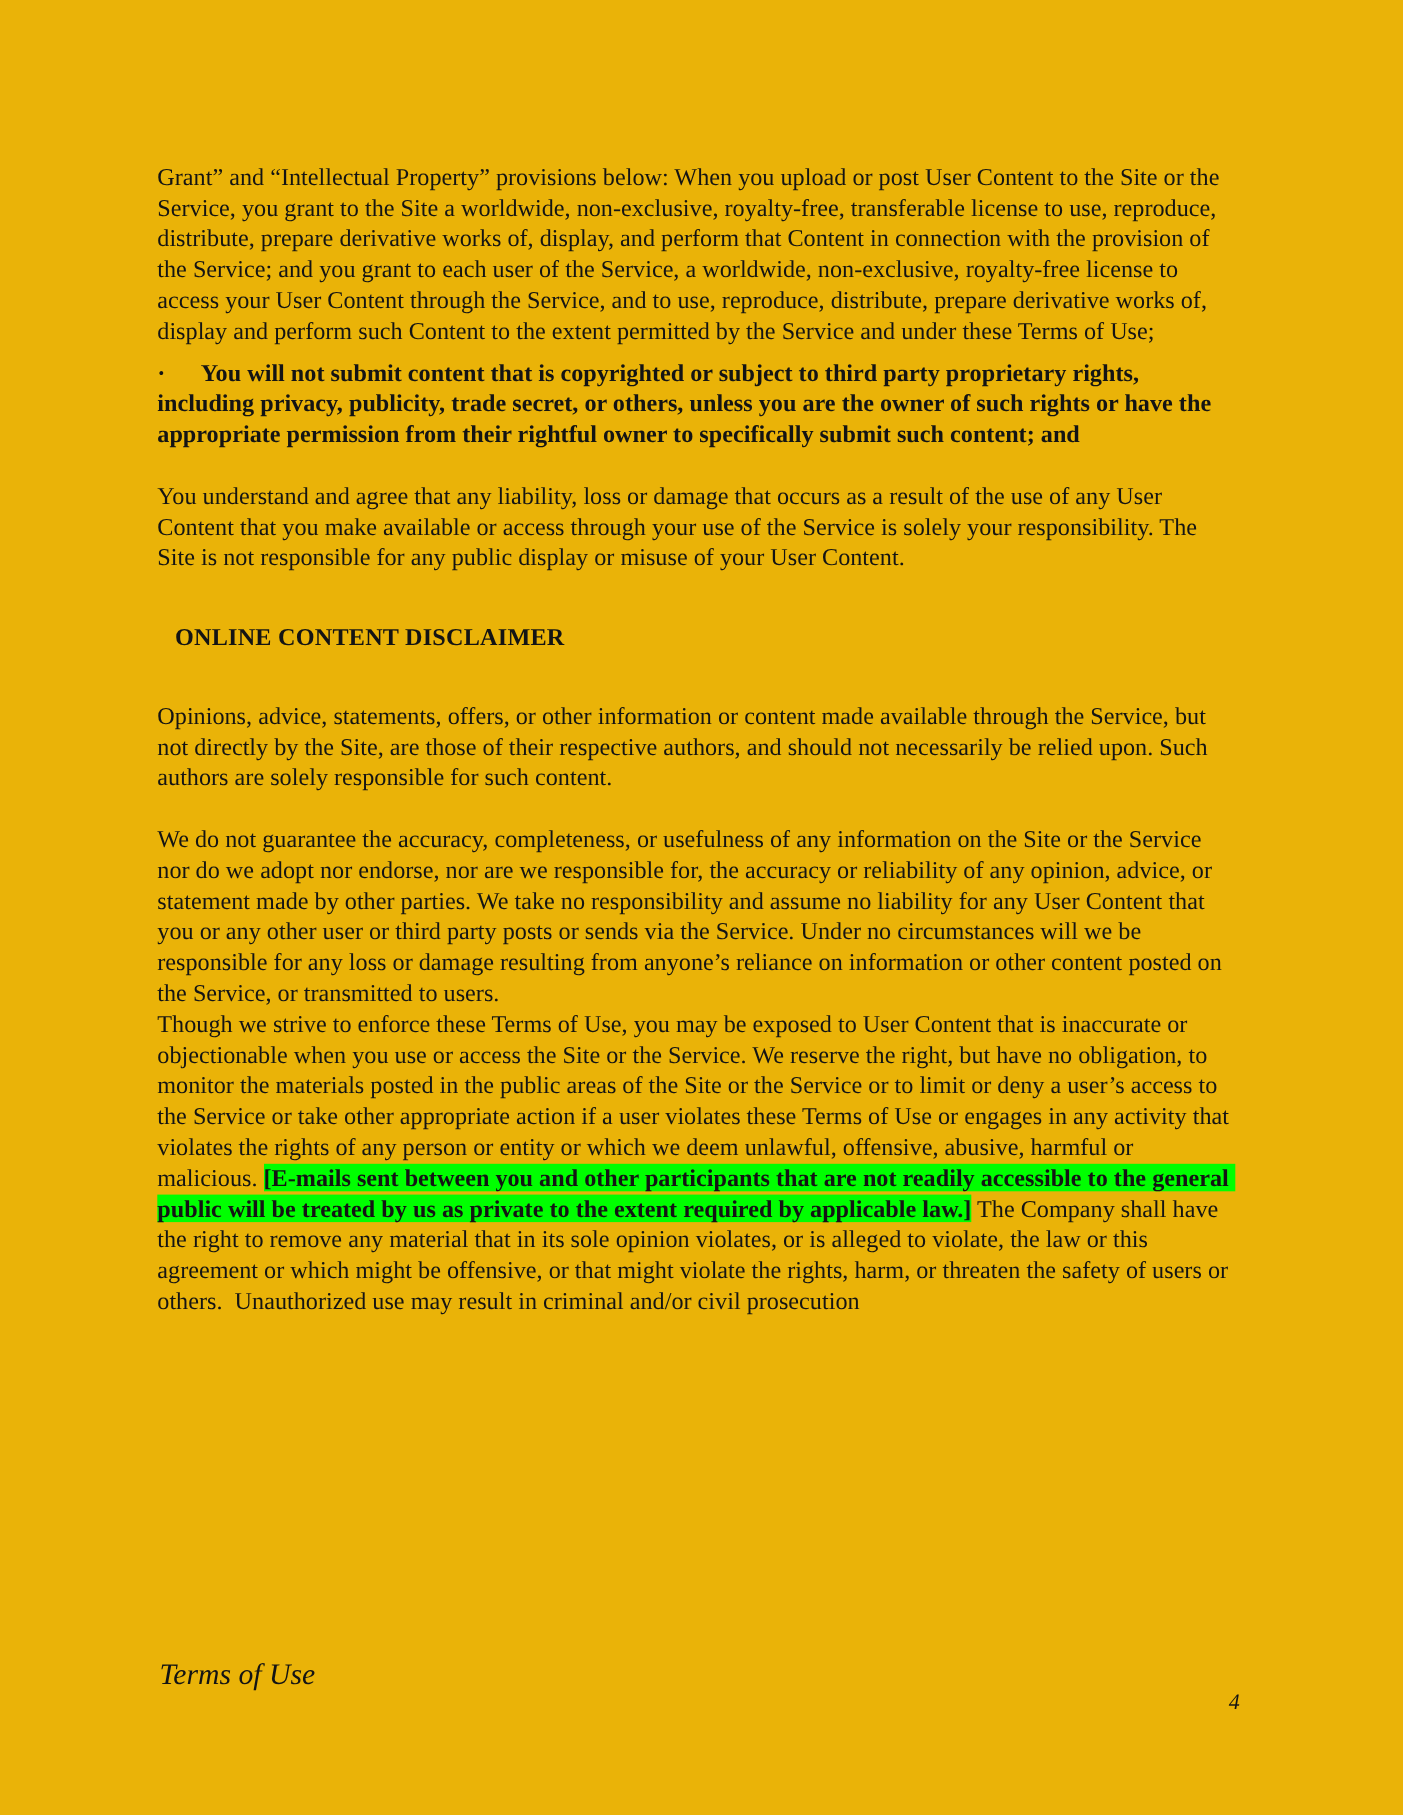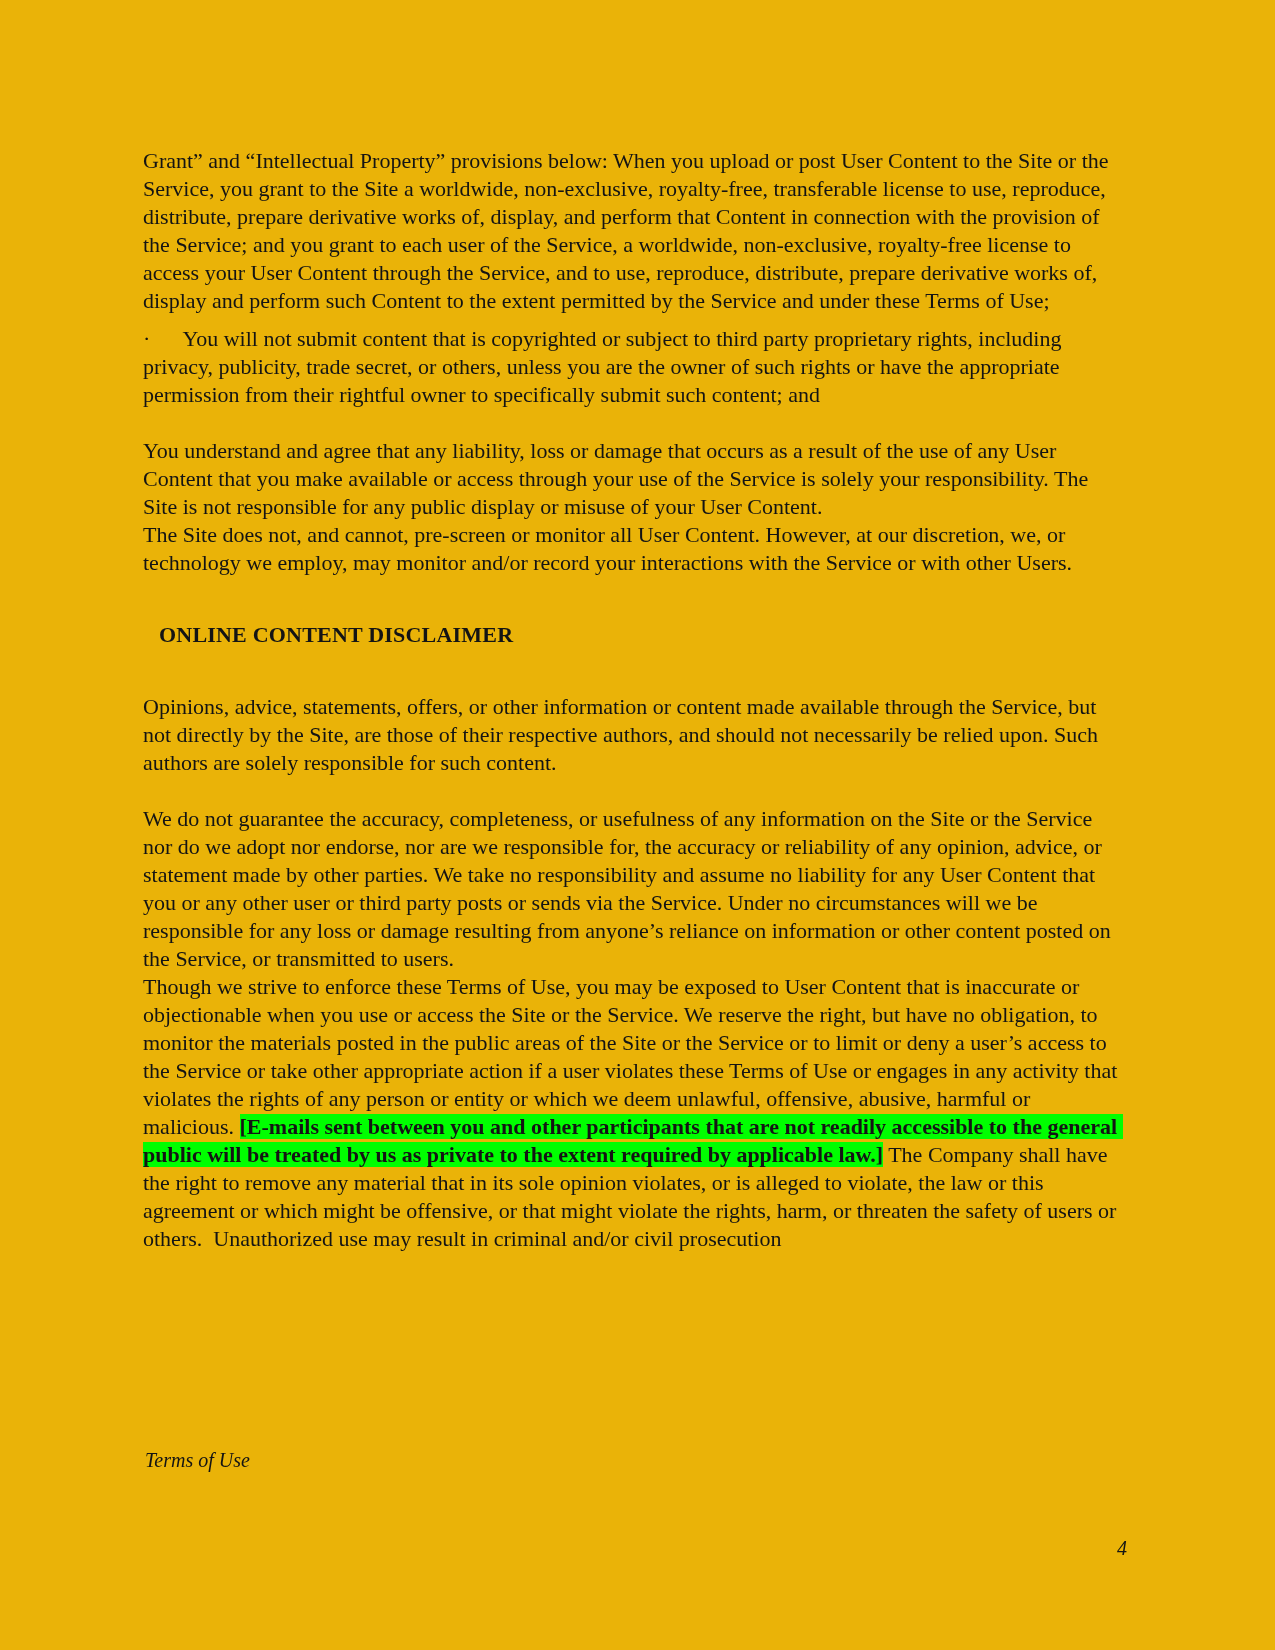--- a/index.html
+++ b/index.html
@@ -31,40 +31,41 @@
   }
   .para {
     margin: 0;
     font-size: 22px;
     line-height: 28px;
     white-space: pre-wrap;
     text-align: left;
   }
   .bullet-first {
     margin-top: 10px;
+    font-weight: bold;
   }
   .gap {
     height: 28px;
   }
   .heading {
     margin: 16px;
     font-size: 22px;
     line-height: 28px;
     font-weight: bold;
     letter-spacing: 0.2px;
   }
   .highlight {
     background: #00ff00;
     font-weight: bold;
   }
   .footer-title {
     position: absolute;
     left: 145px;
-    top: 1448px;
-    font-size: 20px;
+    top: 1510px;
+    font-size: 27px;
     line-height: 24px;
     font-style: italic;
     text-align: right;
   }
   .page-number {
     position: absolute;
     right: 148px;
     top: 1536px;
     font-size: 20px;
     line-height: 24px;
@@ -79,21 +80,20 @@
 
     <p class="para">Grant” and “Intellectual Property” provisions below: When you upload or post User Content to the Site or the Service, you grant to the Site a worldwide, non-exclusive, royalty-free, transferable license to use, reproduce, distribute, prepare derivative works of, display, and perform that Content in connection with the provision of the Service; and you grant to each user of the Service, a worldwide, non-exclusive, royalty-free license to access your User Content through the Service, and to use, reproduce, distribute, prepare derivative works of, display and perform such Content to the extent permitted by the Service and under these Terms of Use;</p>
 
     <p class="para bullet-first">·      You will not submit content that is copyrighted or subject to third party proprietary rights, including privacy, publicity, trade secret, or others, unless you are the owner of such rights or have the appropriate permission from their rightful owner to specifically submit such content; and</p>
 
 
     <div class="gap"></div>
 
     <p class="para">You understand and agree that any liability, loss or damage that occurs as a result of the use of any User Content that you make available or access through your use of the Service is solely your responsibility. The Site is not responsible for any public display or misuse of your User Content.</p>
 
-    <p class="para">The Site does not, and cannot, pre-screen or monitor all User Content. However, at our discretion, we, or technology we employ, may monitor and/or record your interactions with the Service or with other Users.</p>
 
     <div class="gap"></div>
 
     <h2 class="heading">ONLINE CONTENT DISCLAIMER</h2>
 
     <div class="gap"></div>
 
     <p class="para">Opinions, advice, statements, offers, or other information or content made available through the Service, but not directly by the Site, are those of their respective authors, and should not necessarily be relied upon. Such authors are solely responsible for such content.</p>
 
     <div class="gap"></div>

